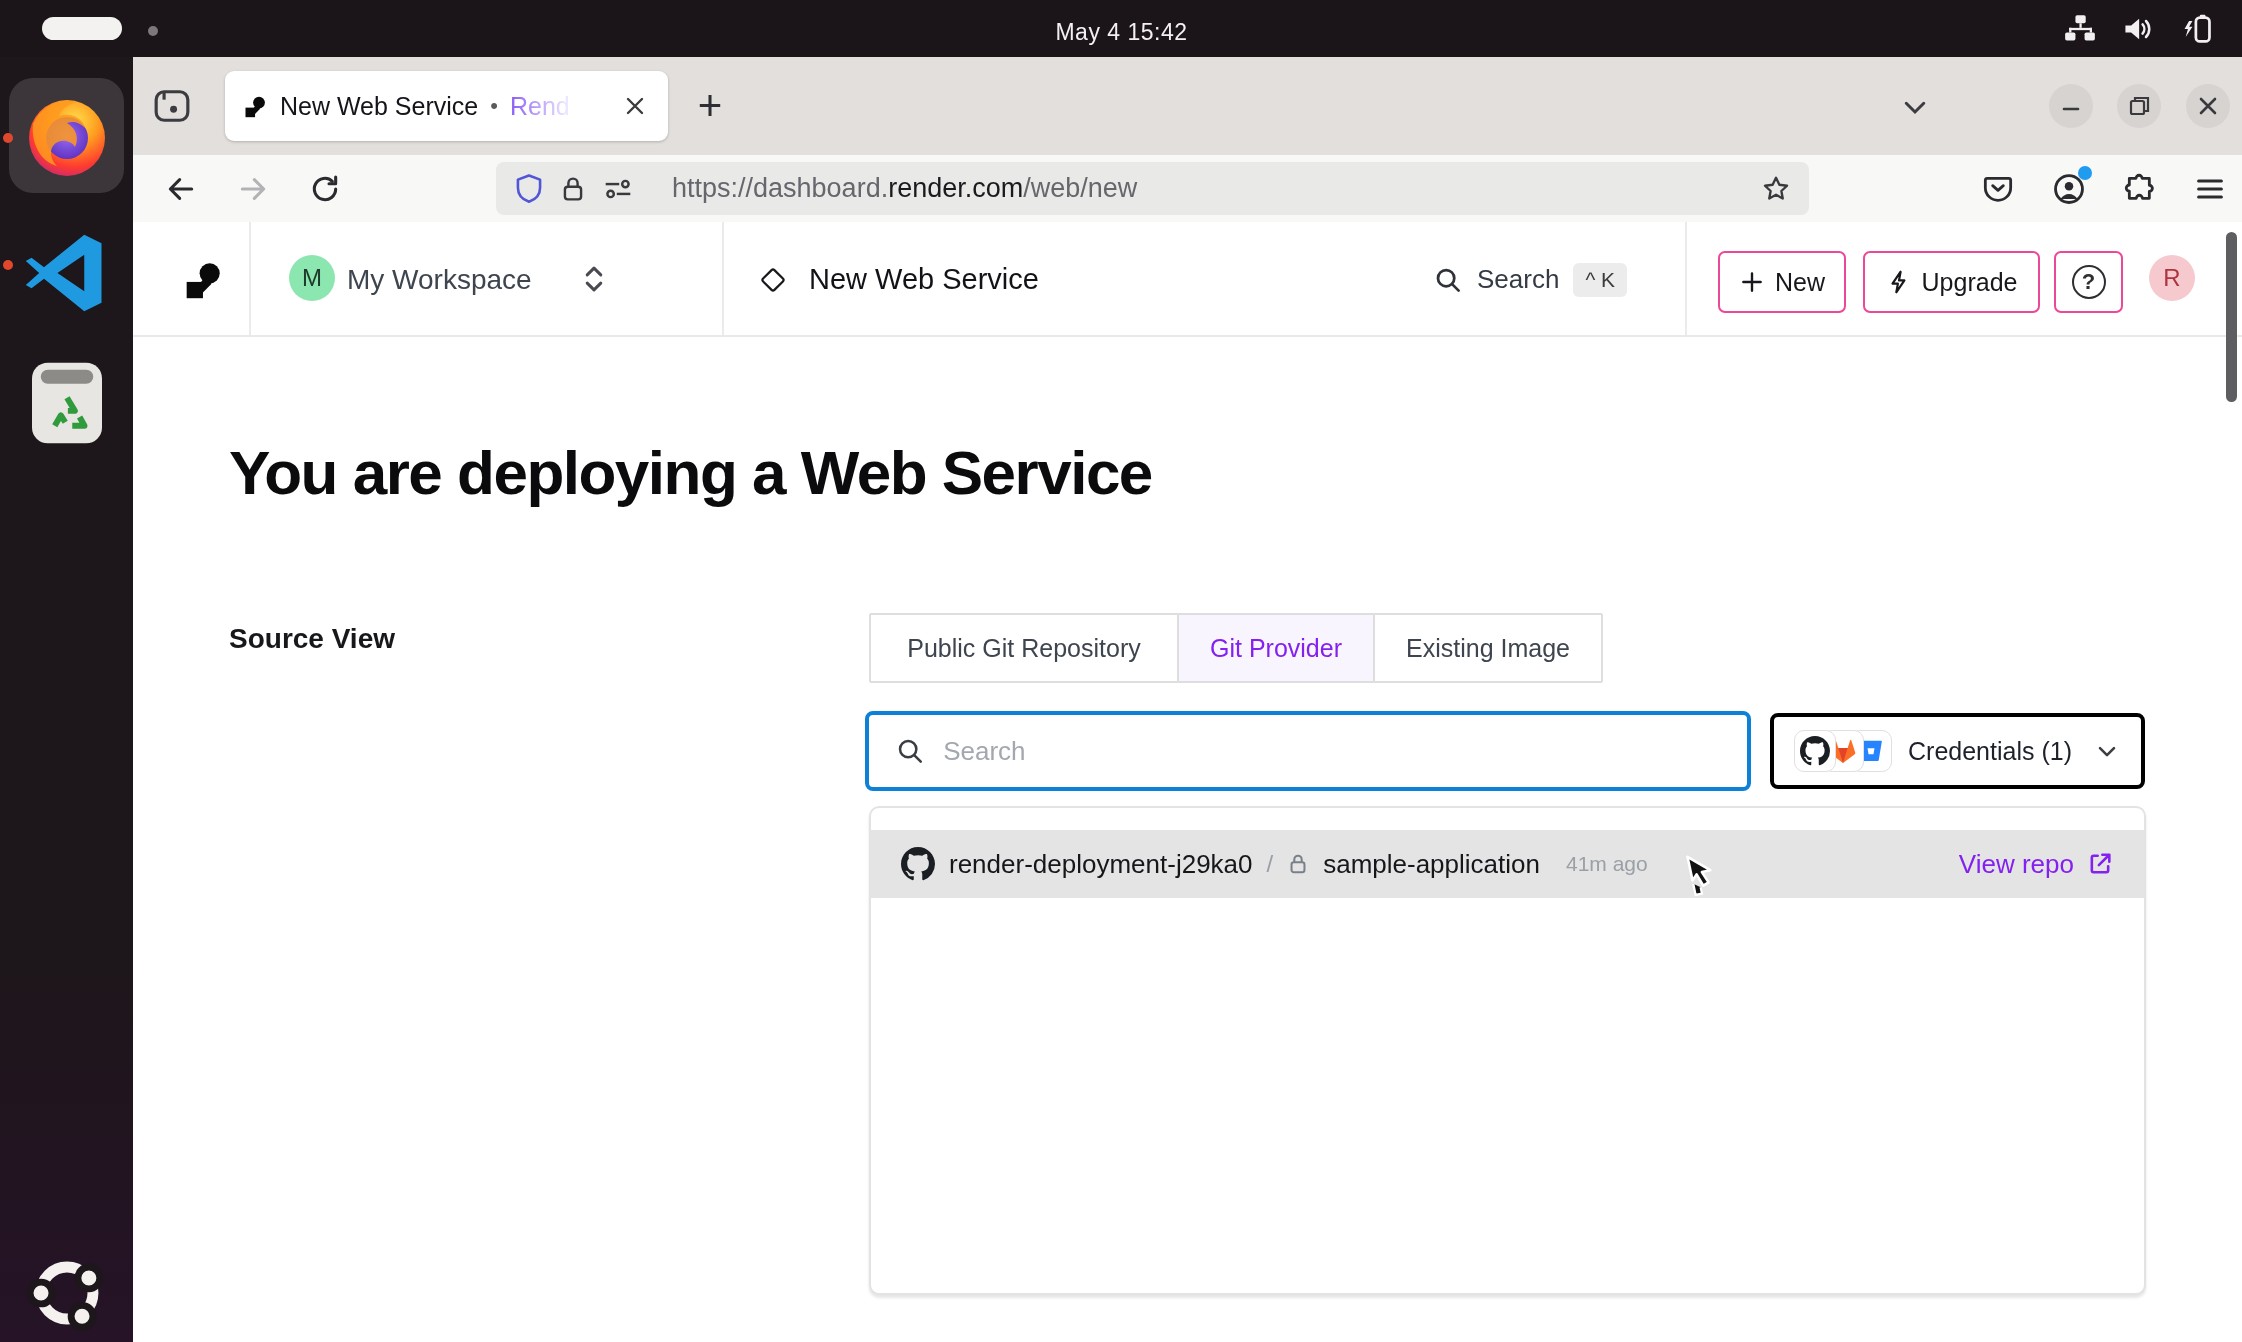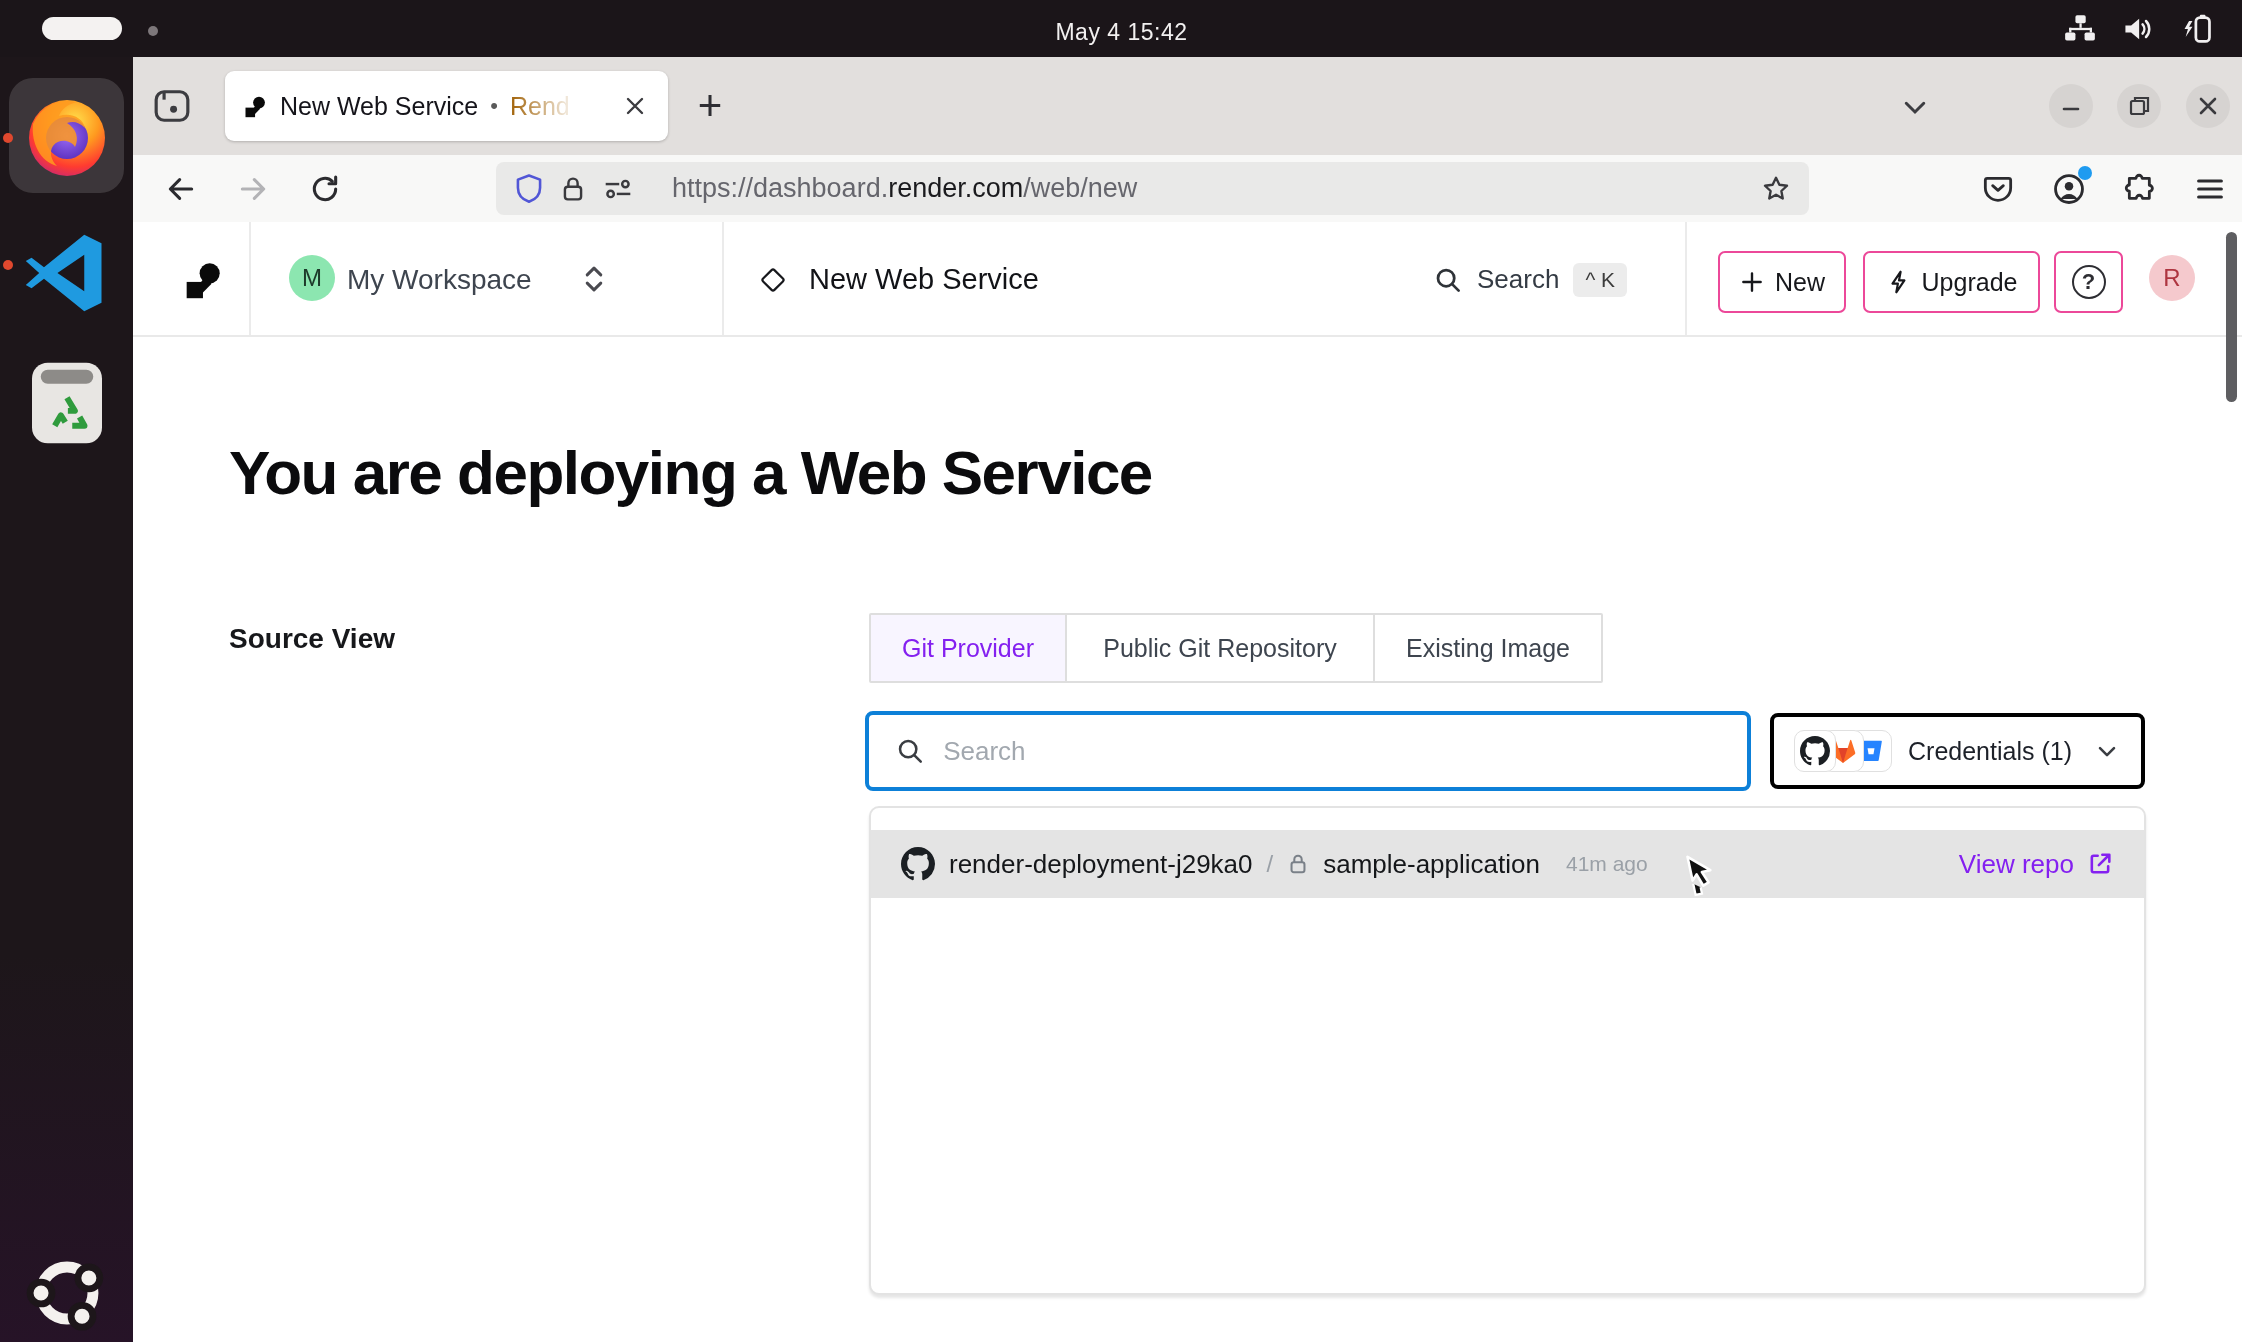--- a/index.html
+++ b/index.html
@@ -26,21 +26,21 @@
 
   
   .browser { position:absolute; left:133px; top:57px; width:2109px; height:1285px; background:#fff; }
   .tabbar { position:relative; height:98px; background:#e2dfdd; }
   .fxview { position:absolute; left:14px; top:25px; width:50px; height:48px; border-radius:8px;
     display:flex; align-items:center; justify-content:center; }
   .tab { position:absolute; left:92px; top:14px; width:443px; height:70px; background:#fff; border-radius:9px;
     box-shadow:0 1px 3px rgba(0,0,0,.22); display:flex; align-items:center; padding:0 16px; }
   .tab-title { font-size:25px; color:#15141a; margin-left:12px; white-space:nowrap; }
   .tab-sep { font-size:22px; color:#5a5a5a; margin:0 12px; }
-  .tab-site { font-size:25px; color:#a16207;
+  .tab-site { font-size:25px; color:#8b5cf6;
     -webkit-mask-image:linear-gradient(90deg,#000 0%,rgba(0,0,0,.15) 95%);
     mask-image:linear-gradient(90deg,#000 0%,rgba(0,0,0,.15) 95%); }
   .tab-close { margin-left:auto; display:flex; align-items:center; justify-content:center; width:34px; height:34px; border-radius:6px; }
   .newtab { position:absolute; left:552px; top:25px; width:50px; height:48px; border-radius:8px;
     display:flex; align-items:center; justify-content:center; font-size:42px; font-weight:300; color:#2e2e33; }
   .alltabs { position:absolute; left:1756px; top:28px; width:52px; height:44px; display:flex; align-items:center; justify-content:center; }
   .winbtn { position:absolute; top:27px; width:44px; height:44px; border-radius:50%; background:#d6d3d1;
     display:flex; align-items:center; justify-content:center; }
 
   .navbar { position:relative; height:67px; background:#f8f8f7; }
@@ -361,22 +361,22 @@
       <span class="helpq">?</span>
     </div>
     <div class="avatar-r">R</div>
   </div>
 
   <div class="content">
     <div class="h1">You are deploying a Web Service</div>
     <div class="srclabel">Source View</div>
 
     <div class="tabs">
+      <div class="stab" style="width:308px">Public Git Repository</div>
       <div class="stab active" style="width:196px">Git Provider</div>
-      <div class="stab" style="width:308px">Public Git Repository</div>
       <div class="stab" style="width:226px">Existing Image</div>
     </div>
 
     <div class="rsearch">
       <svg width="32" height="32" viewBox="0 0 24 24">
           <circle cx="10.5" cy="10.5" r="6.5" fill="none" stroke="#3a3d42" stroke-width="2"></circle>
           <path d="M15.5 15.5l5 5" stroke="#3a3d42" stroke-width="2" stroke-linecap="round"></path>
         </svg>
       <input type="text" placeholder="Search" style="">
     </div>

